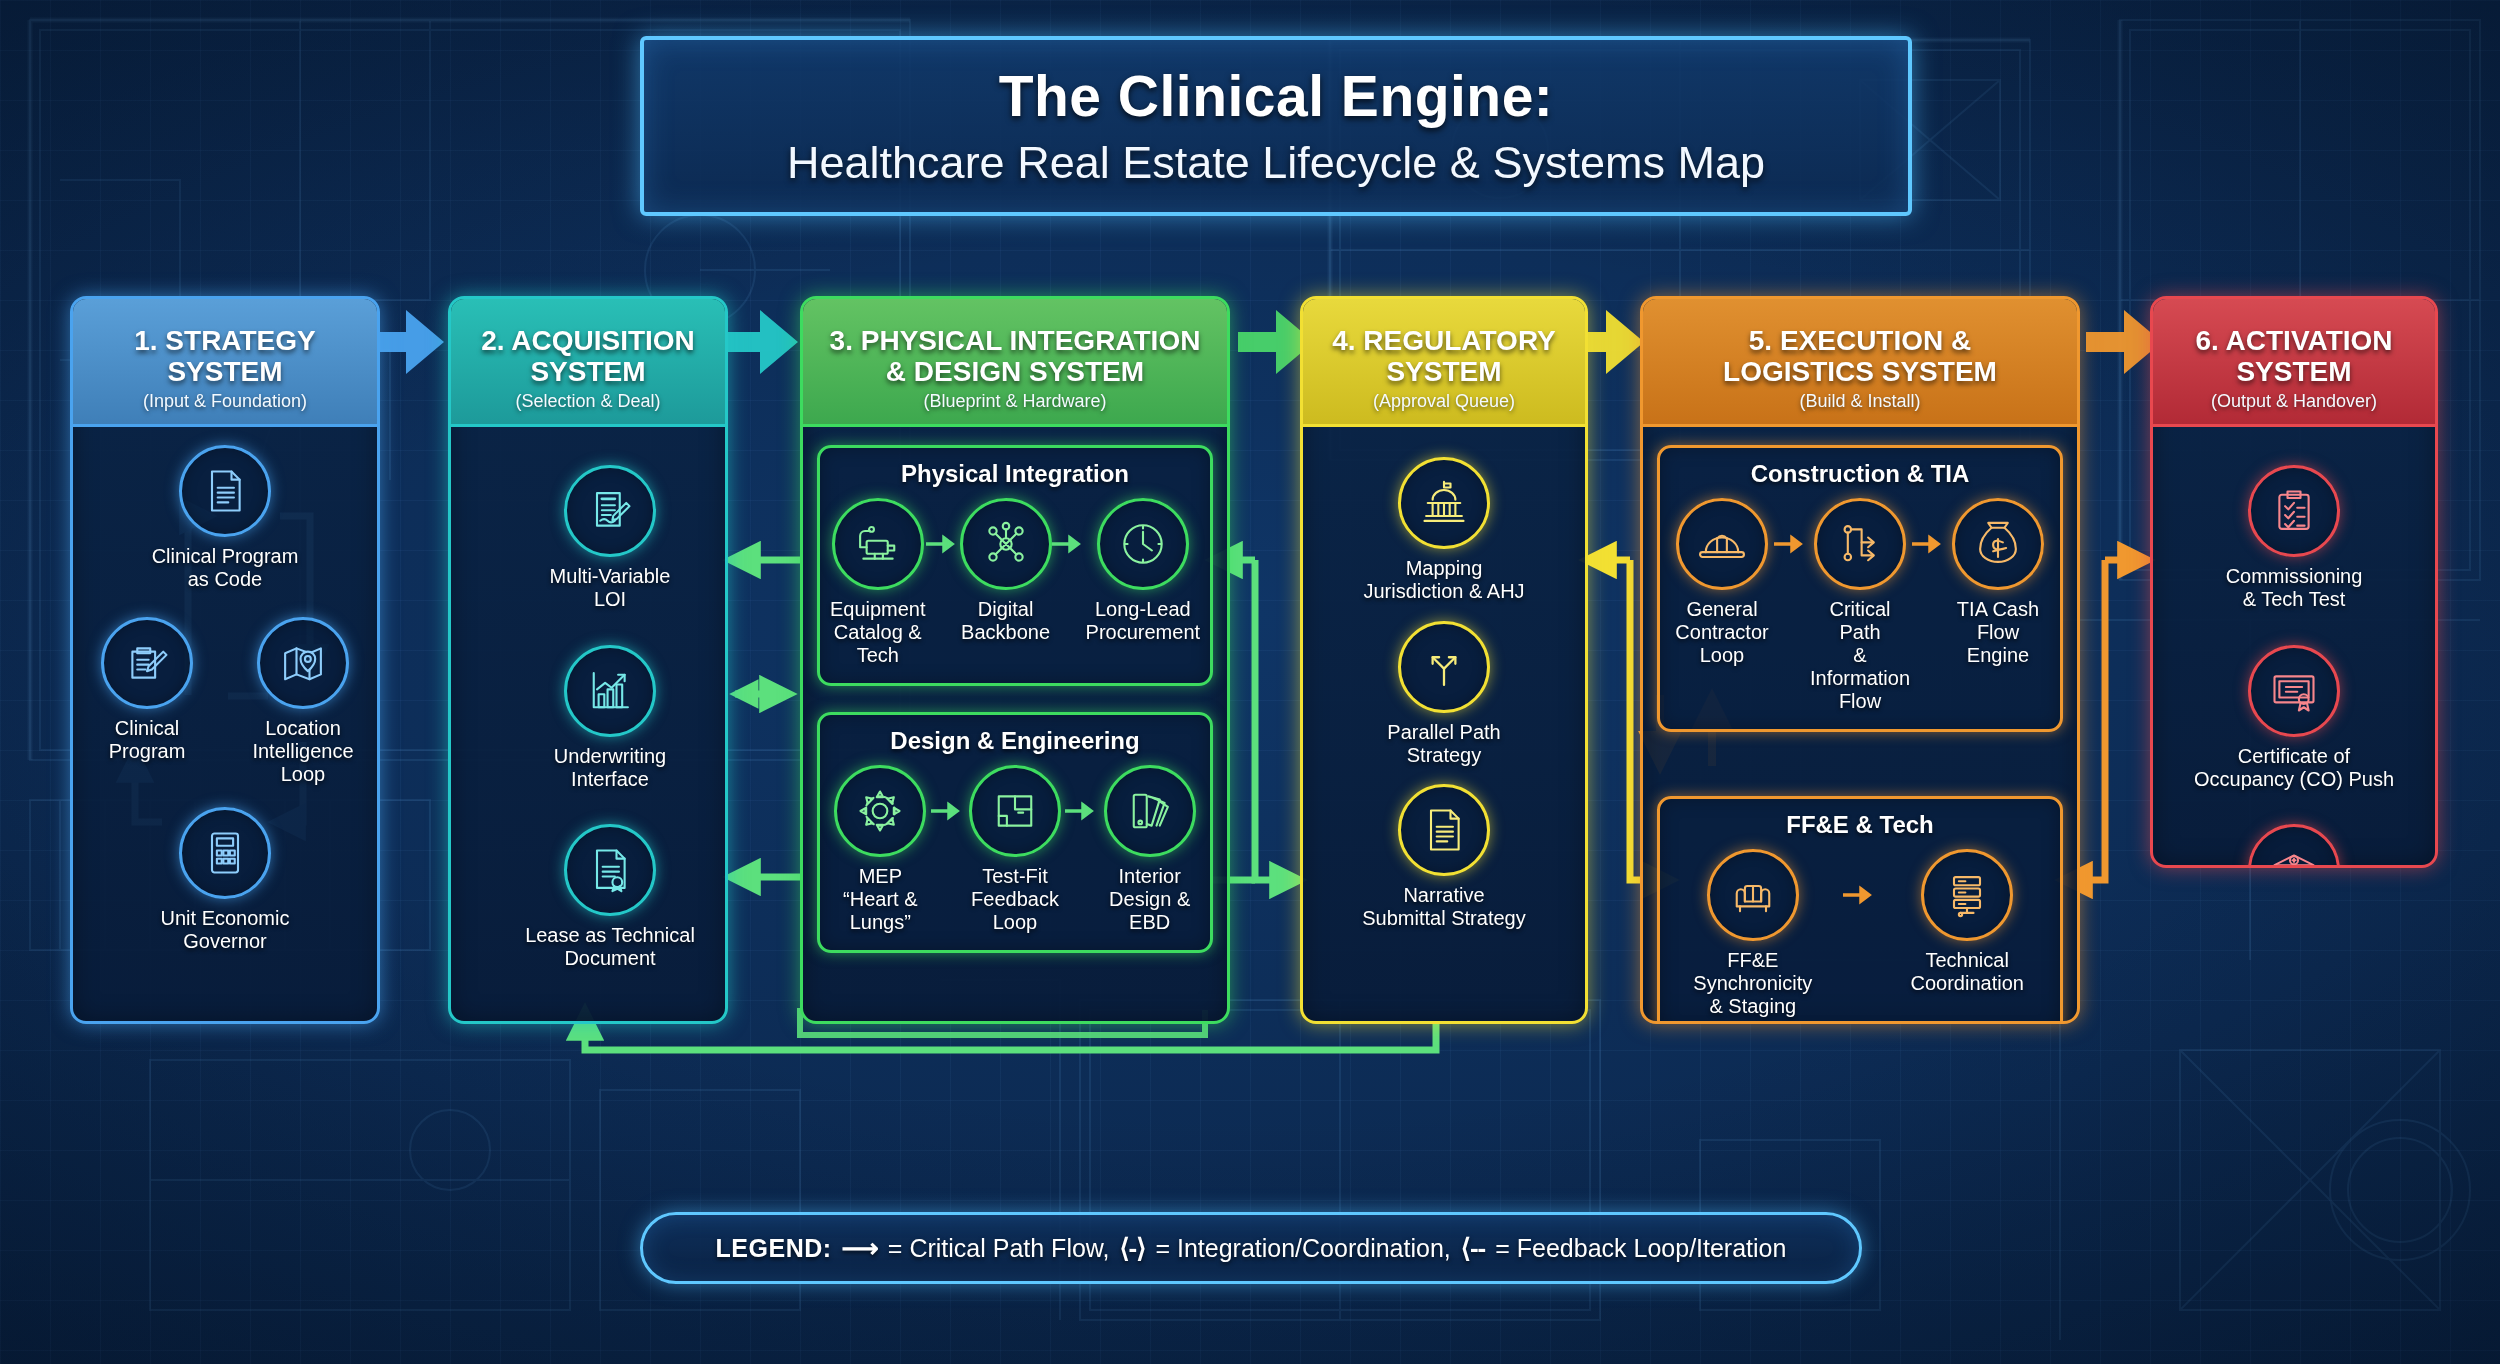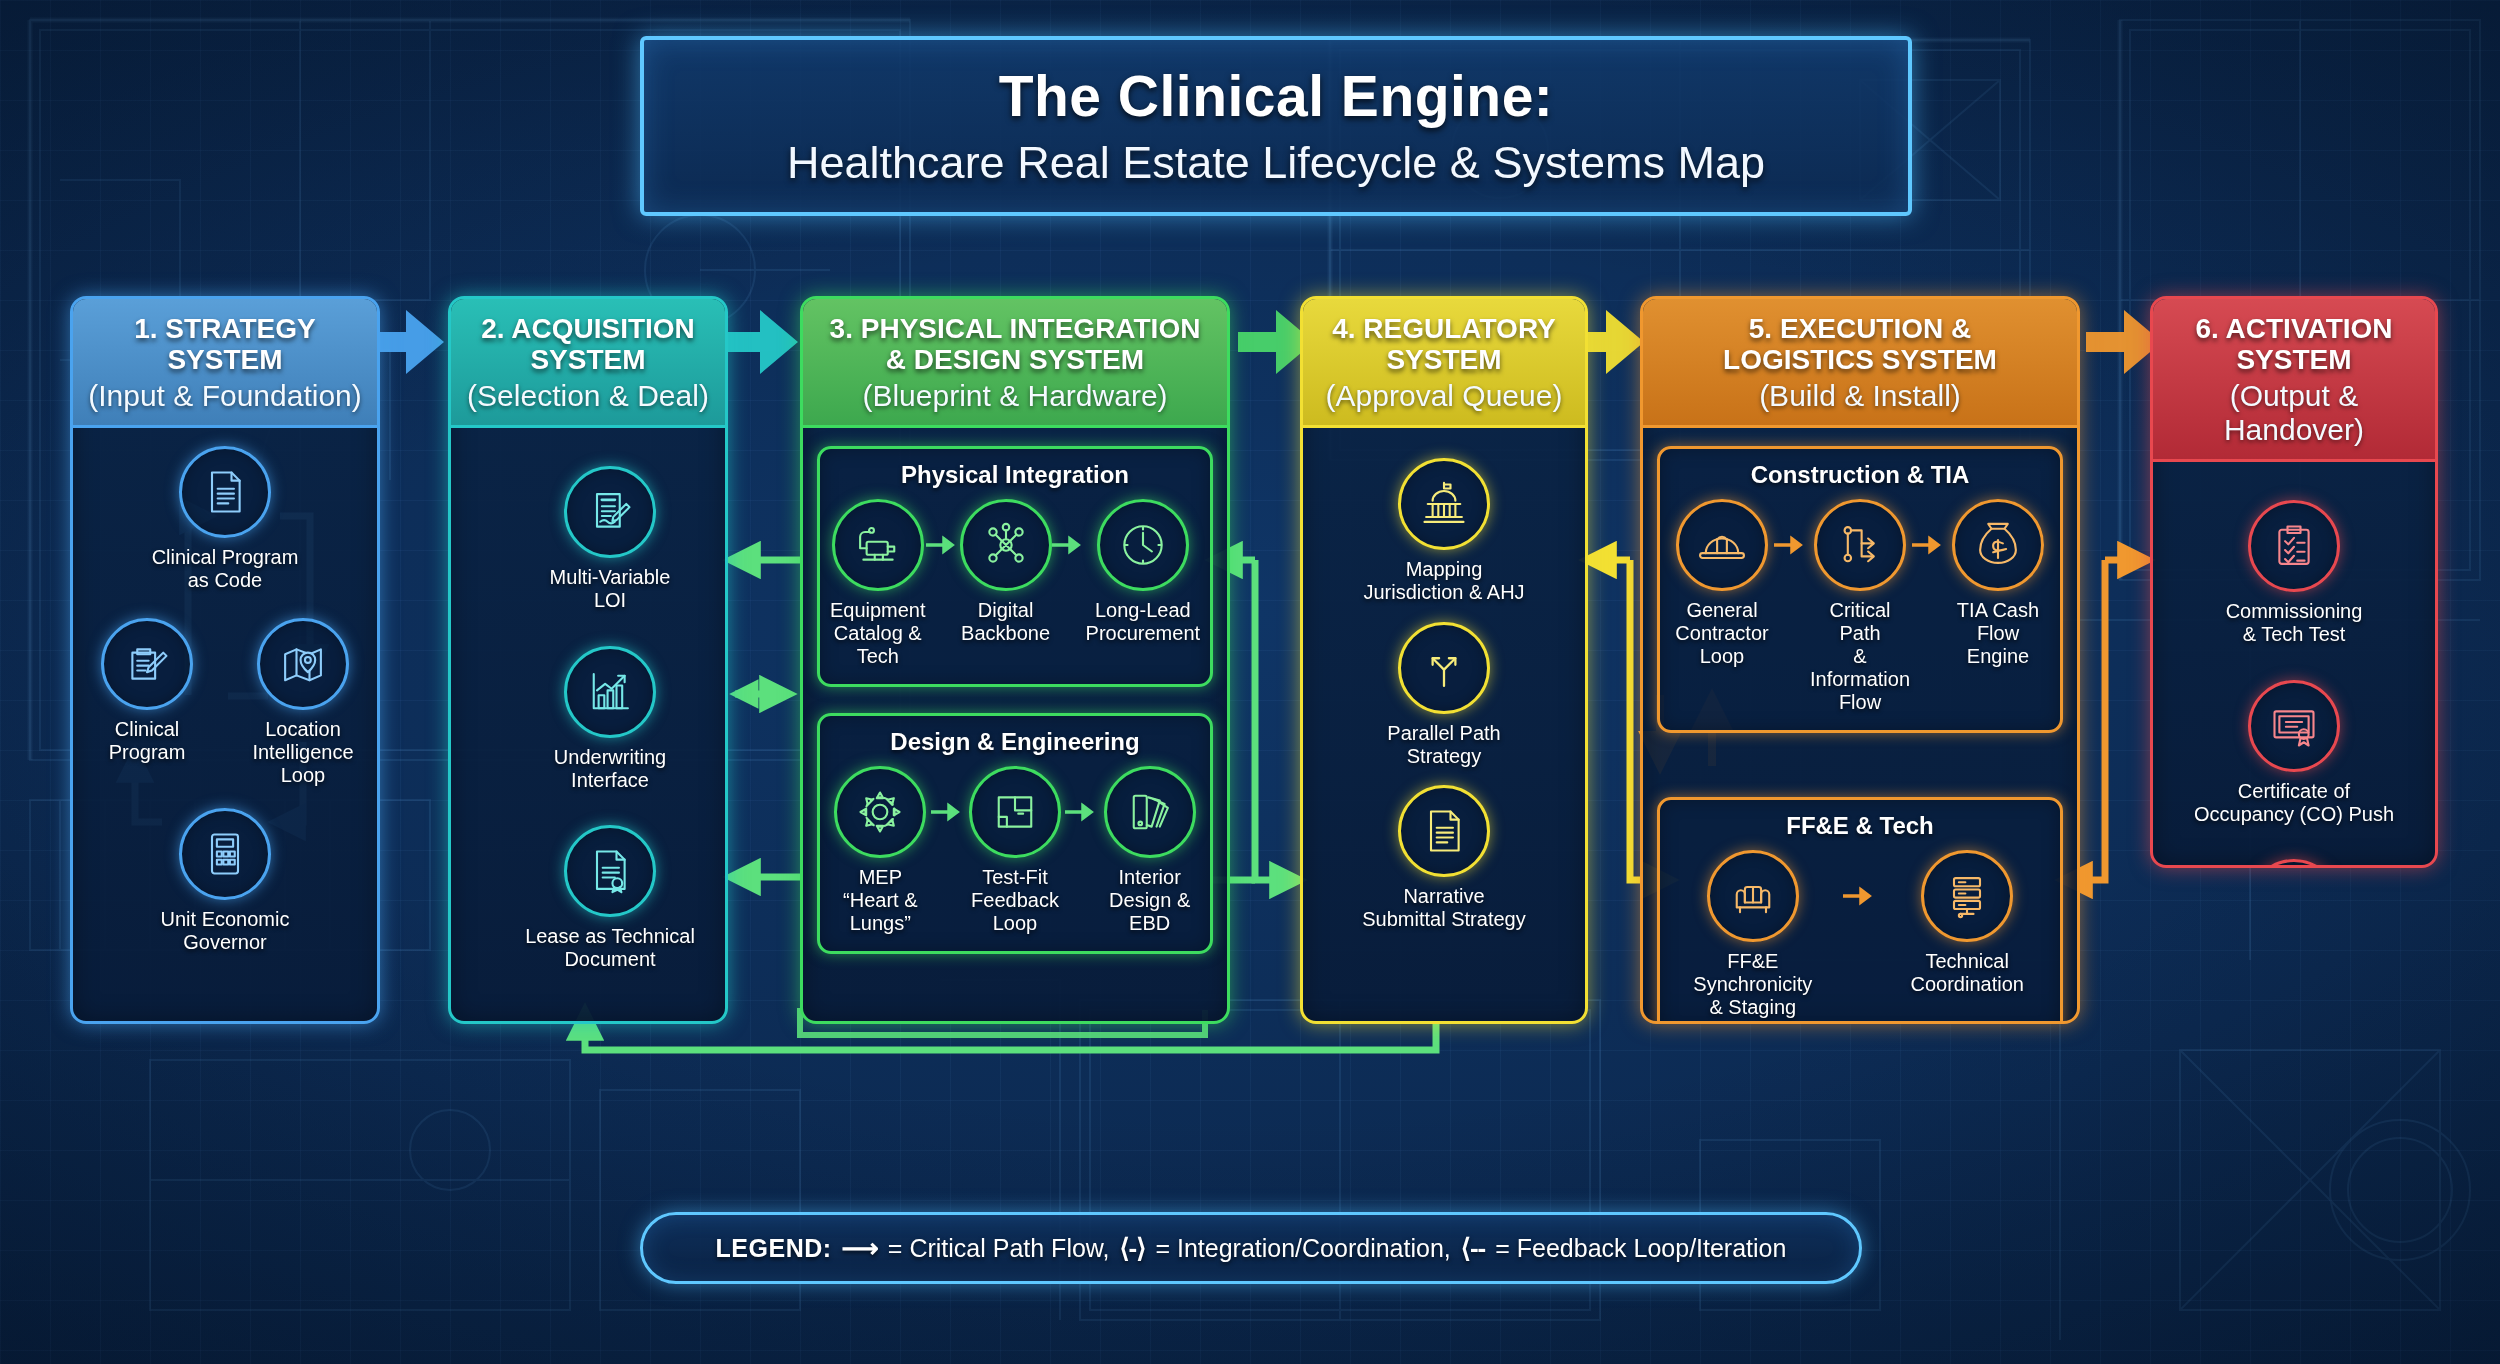--- a/index.html
+++ b/index.html
@@ -52,30 +52,30 @@
   .col-shell {
     position: relative; width: 100%;
     border-radius: 16px;
     border: 3px solid var(--c);
     background: linear-gradient(180deg, rgba(10,36,70,.92), rgba(8,28,58,.95));
     box-shadow: 0 0 20px var(--glow), inset 0 0 24px rgba(0,0,0,.35);
     overflow: hidden;
   }
   .col-head {
     background: linear-gradient(180deg, var(--h1), var(--h2));
-    padding: 14px 10px 12px;
+    padding: 26px 10px 12px;
     text-align: center;
     border-bottom: 3px solid var(--c);
   }
   .col-head .t1 {
     font-size: 28px; font-weight: bold; color: #fff; line-height: 1.12;
     text-shadow: 0 3px 5px rgba(0,0,0,.6);
   }
   .col-head .t2 {
-    font-size: 30px; color: #f4faff; margin-top: 3px;
+    font-size: 18px; color: #f4faff; margin-top: 3px;
     text-shadow: 0 2px 4px rgba(0,0,0,.55);
   }
   .col-body { padding: 22px 12px 26px; }
 
   
   .node { display: flex; flex-direction: column; align-items: center; }
   .node-circle {
     width: 92px; height: 92px; border-radius: 50%;
     border: 3px solid var(--c);
     display: flex; align-items: center; justify-content: center;

